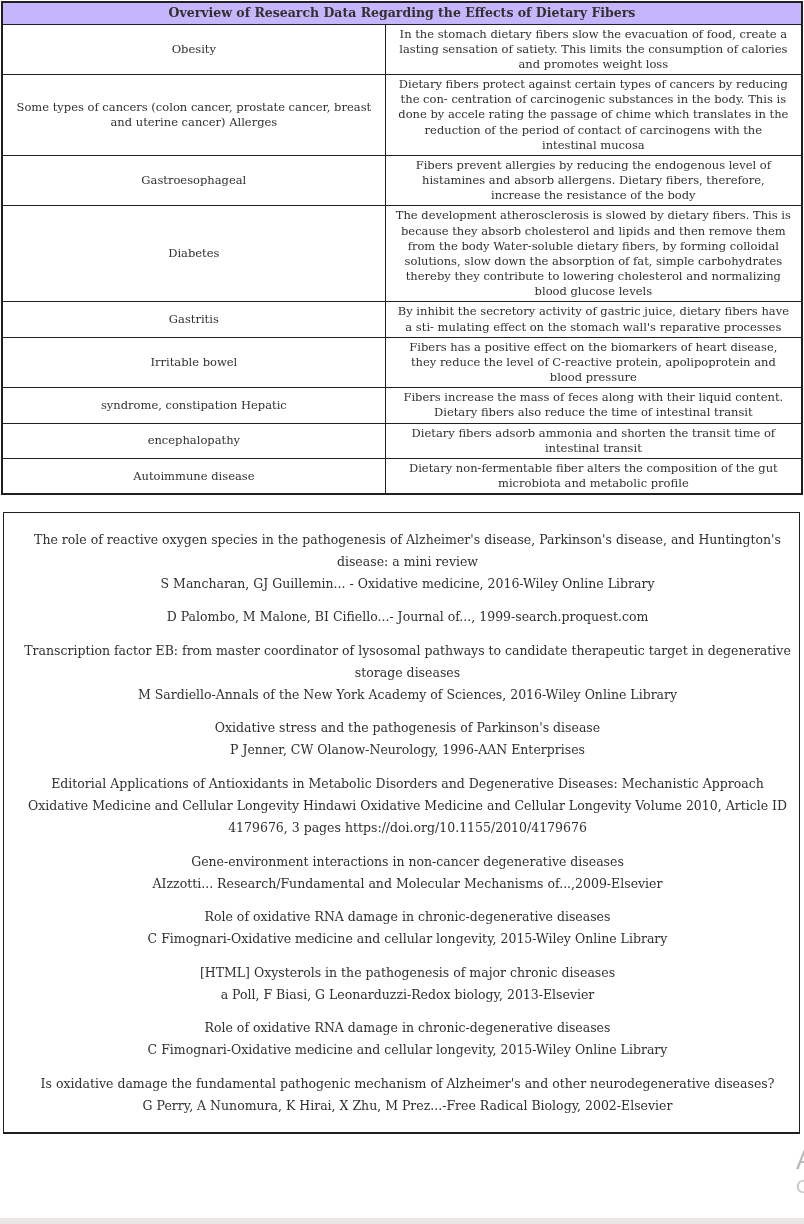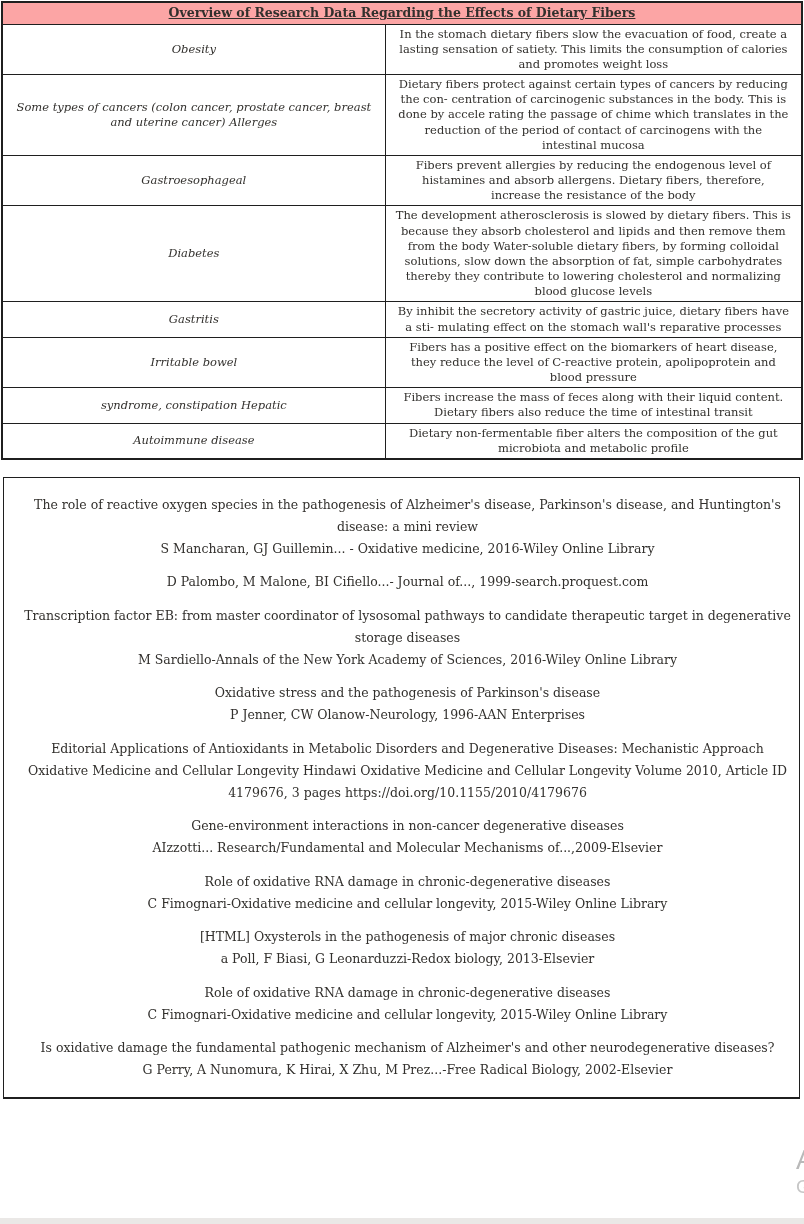--- a/index.html
+++ b/index.html
@@ -23,24 +23,24 @@
   }
   table.fibers-table td, table.fibers-table th {
     border: 1px solid #1f1f1f;
     text-align: center;
     vertical-align: middle;
     padding: 2px 10px;
     font-size: 11.5px;
     line-height: 1.32;
   }
   table.fibers-table th { font-size: 12.5px; font-weight: bold; }
-  .title-row th, .header-row th { background: #fca5a5; padding: 3px 6px; text-decoration: underline; }
+  .title-row th, .header-row th { background: #c4b5fd; padding: 3px 6px; }
   col.c-condition { width: 47.9%; }
   col.c-effect { width: 52.1%; }
-  td.cell-condition { padding: 2px 28px; font-style: italic; }
+  td.cell-condition { padding: 2px 28px; }
 
   
   .citations-box {
     width: 797px;
     margin: 17px 1px 0 2px;
     border: 1px solid #1f1f1f;
     border-bottom: 2px solid #1f1f1f;
     height: 622px;
     display: flex;
     flex-direction: column;
@@ -112,20 +112,24 @@
     </tr>
     <tr>
       <td class="cell-condition">Irritable bowel</td>
       <td>Fibers has a positive effect on the biomarkers of heart disease, they reduce the level of C-reactive protein, apolipoprotein and blood pressure</td>
     </tr>
     <tr>
       <td class="cell-condition">syndrome, constipation Hepatic</td>
       <td>Fibers increase the mass of feces along with their liquid content. Dietary fibers also reduce the time of intestinal transit</td>
     </tr>
     <tr>
+      <td class="cell-condition">encephalopathy</td>
+      <td>Dietary fibers adsorb ammonia and shorten the transit time of intestinal transit</td>
+    </tr>
+    <tr>
       <td class="cell-condition">Autoimmune disease</td>
       <td>Dietary non-fermentable fiber alters the composition of the gut microbiota and metabolic profile</td>
     </tr>
   </tbody>
     </table>
 
   <div class="citations-box">
     <div class="cite-item">
       <div class="cite-title">The role of reactive oxygen species in the pathogenesis of Alzheimer's disease, Parkinson's disease, and Huntington's disease: a mini review</div>
       <div class="cite-source">S Mancharan, GJ Guillemin... - Oxidative medicine, 2016-Wiley Online Library</div>

